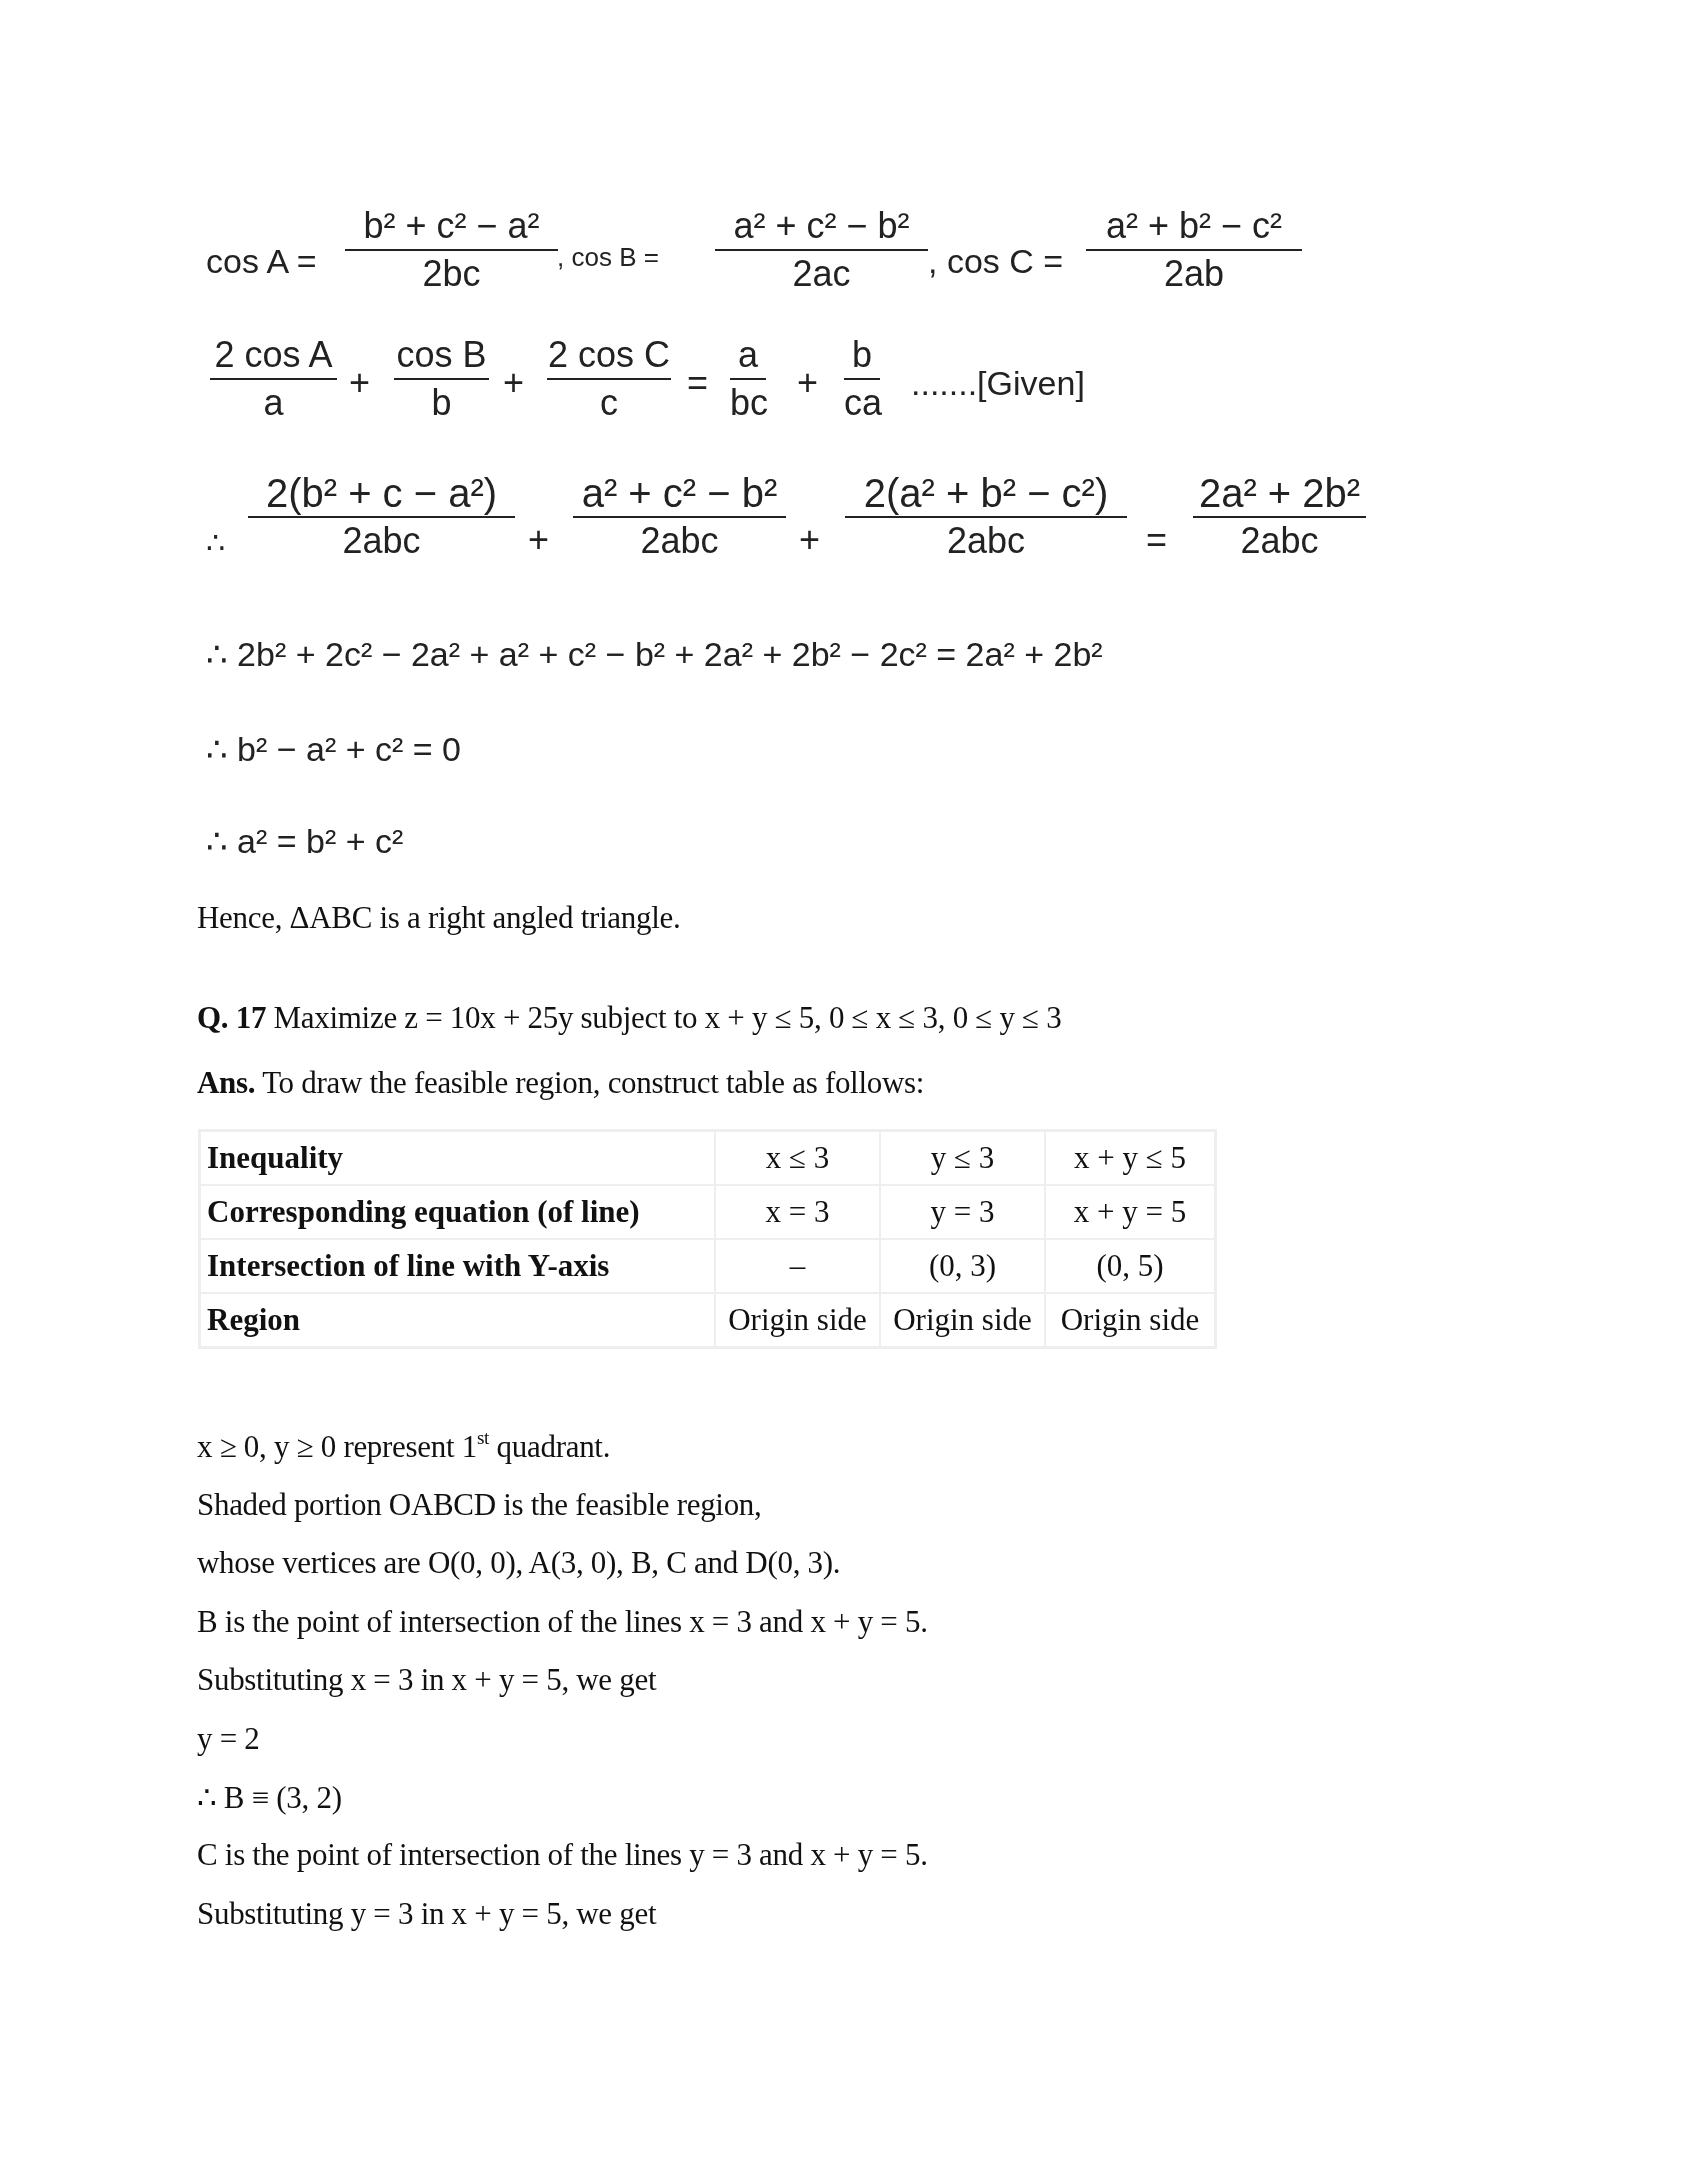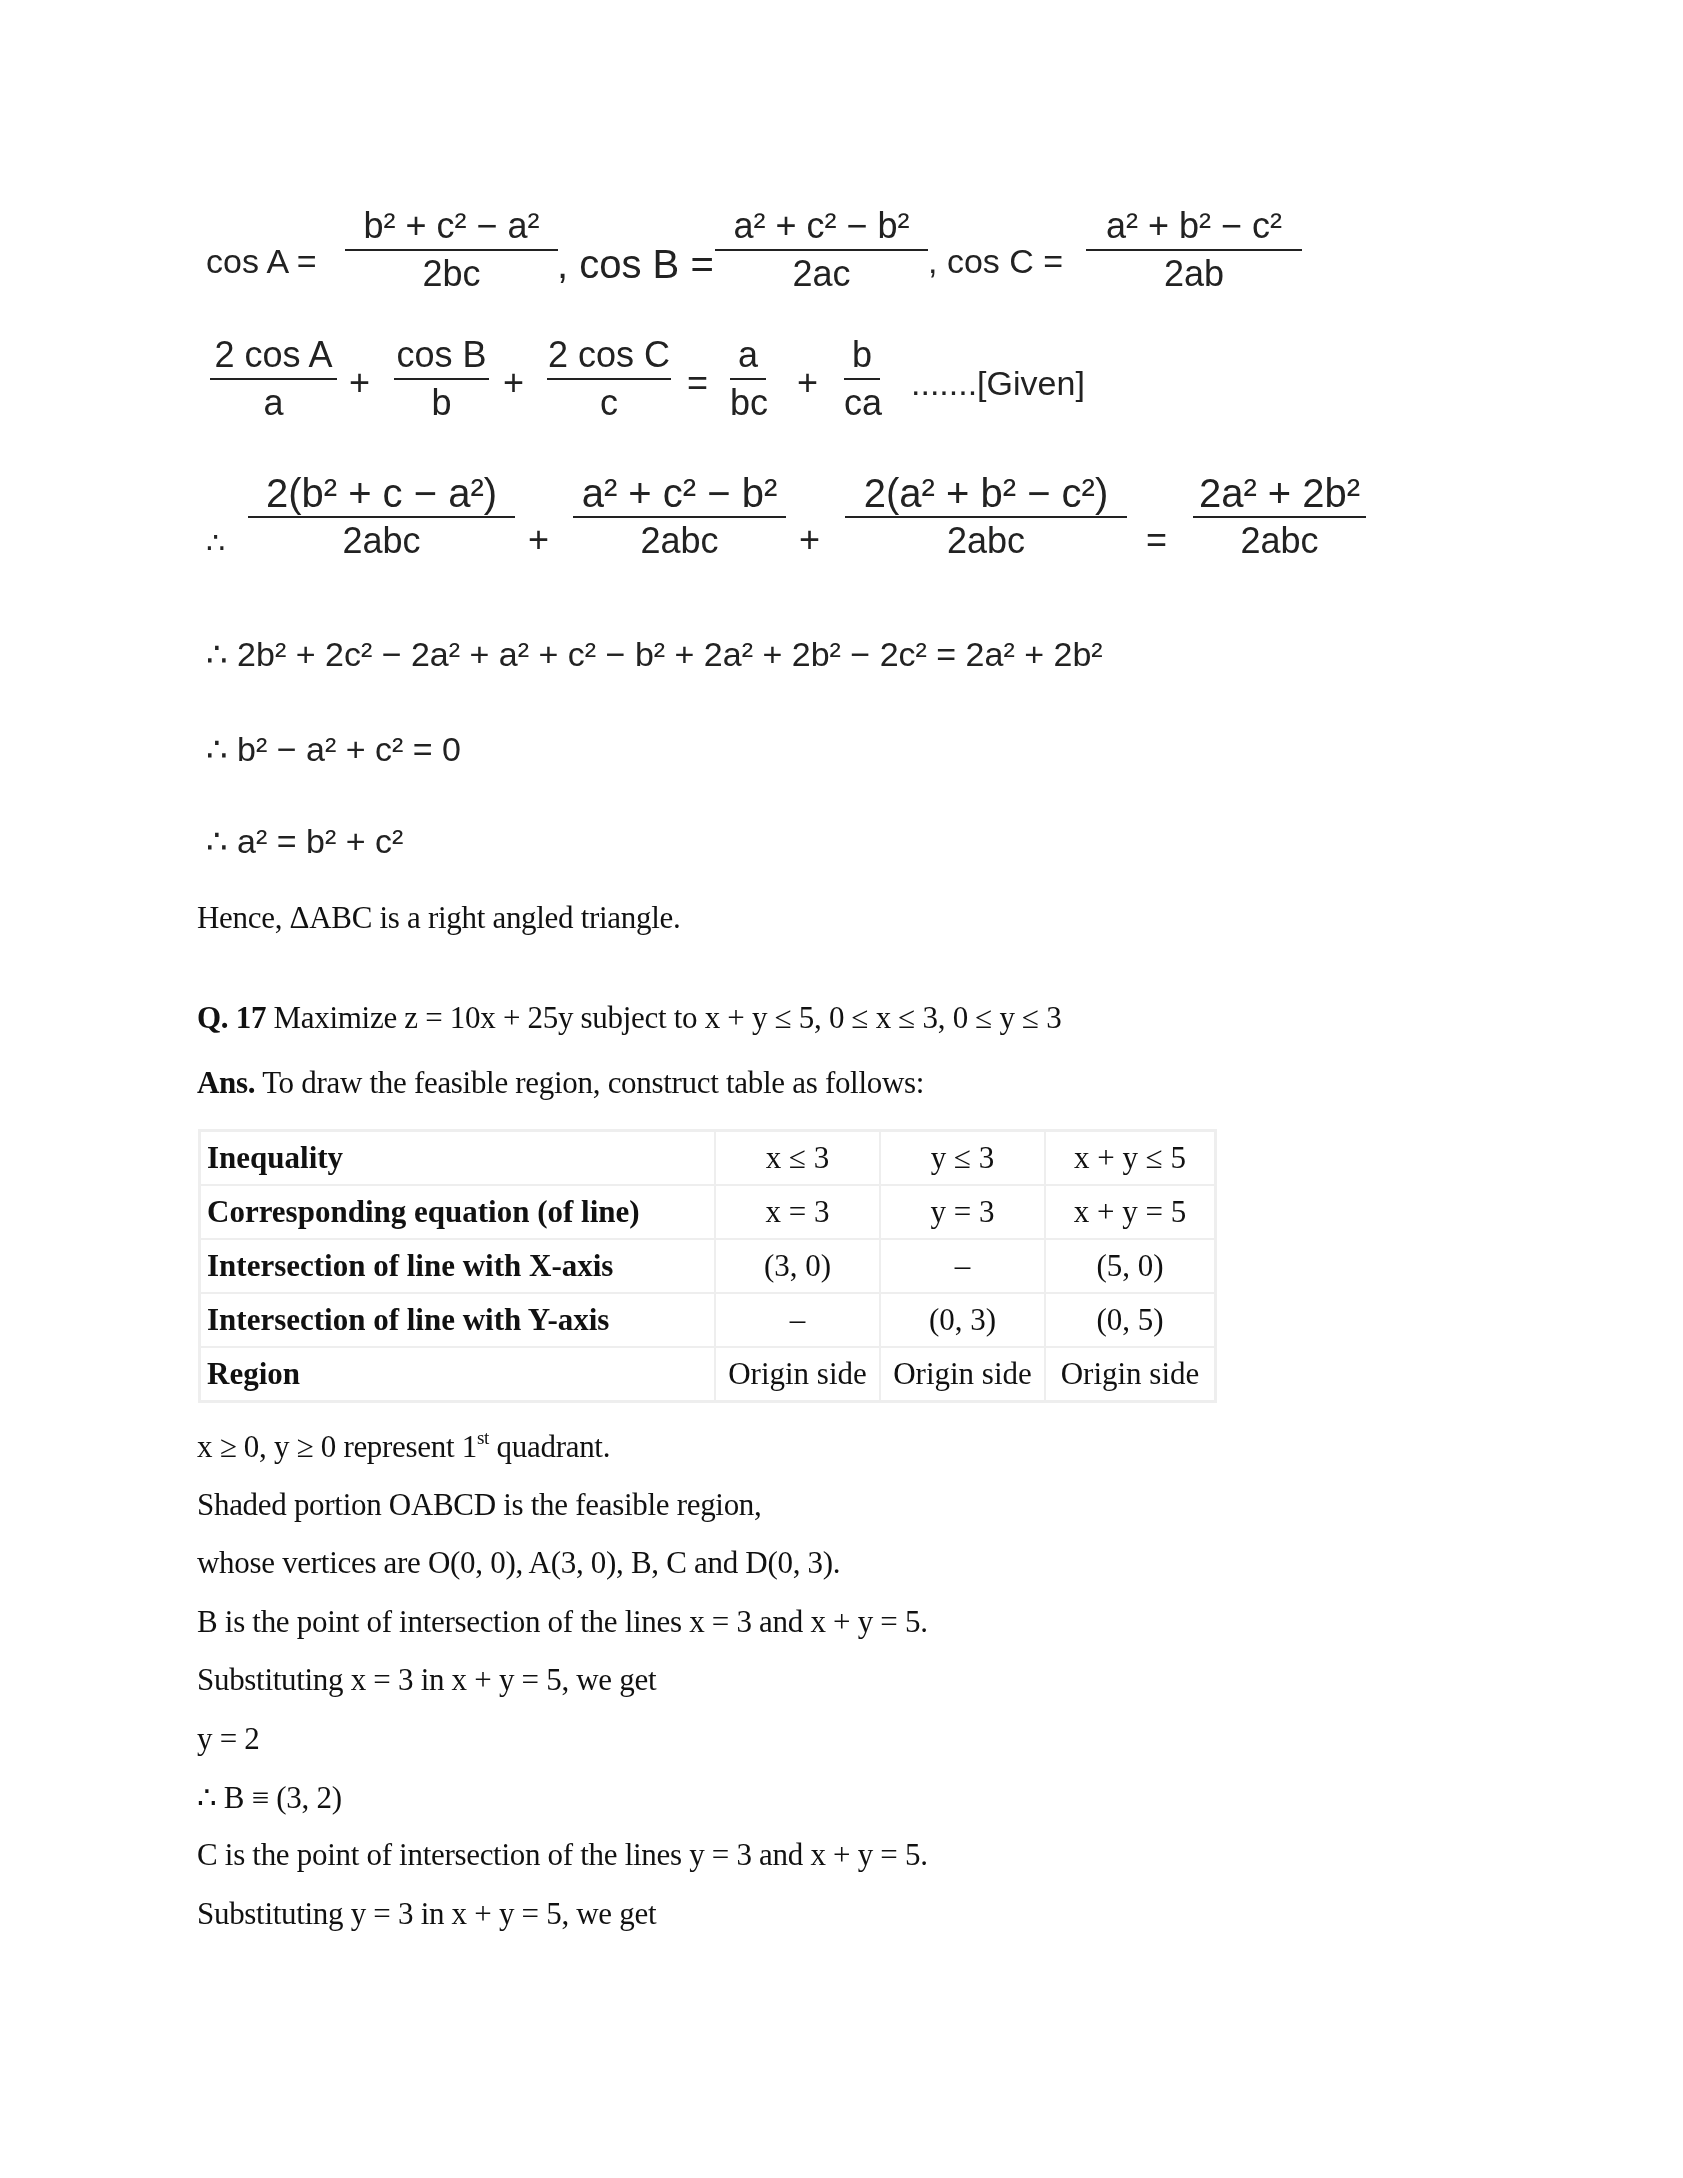--- a/index.html
+++ b/index.html
@@ -23,21 +23,21 @@
 </head>
 <body>
 
 <div>
   <span class="math op" style="left:206px;top:242px;font-size:34px;">cos A =</span>
   <div class="math frac" style="left:345px;top:206px;width:213px;">
     <span class="num">b² + c² − a²</span>
     <span class="bar"></span>
     <span class="den">2bc</span>
   </div>
-  <span class="math op" style="left:557px;top:242px;font-size:40px;">, cos B =</span>
+  <span class="math op" style="left:557px;top:242px;font-size:26px;">, cos B =</span>
   <div class="math frac" style="left:715px;top:206px;width:213px;">
     <span class="num">a² + c² − b²</span>
     <span class="bar"></span>
     <span class="den">2ac</span>
   </div>
   <span class="math op" style="left:928px;top:242px;font-size:34px;">, cos C =</span>
   <div class="math frac" style="left:1086px;top:206px;width:216px;">
     <span class="num">a² + b² − c²</span>
     <span class="bar"></span>
     <span class="den">2ab</span>
@@ -125,26 +125,20 @@
     <td class="c">y ≤ 3</td>
     <td class="c w">x + y ≤ 5</td>
   </tr>
   <tr>
     <td class="h">Corresponding equation (of line)</td>
     <td class="c">x = 3</td>
     <td class="c">y = 3</td>
     <td class="c w">x + y = 5</td>
   </tr>
   <tr>
-    <td class="h">Intersection of line with X-axis</td>
-    <td class="c">(3, 0)</td>
-    <td class="c">–</td>
-    <td class="c w">(5, 0)</td>
-  </tr>
-  <tr>
     <td class="h">Intersection of line with Y-axis</td>
     <td class="c">–</td>
     <td class="c">(0, 3)</td>
     <td class="c w">(0, 5)</td>
   </tr>
   <tr>
     <td class="h">Region</td>
     <td class="c">Origin side</td>
     <td class="c">Origin side</td>
     <td class="c w">Origin side</td>

